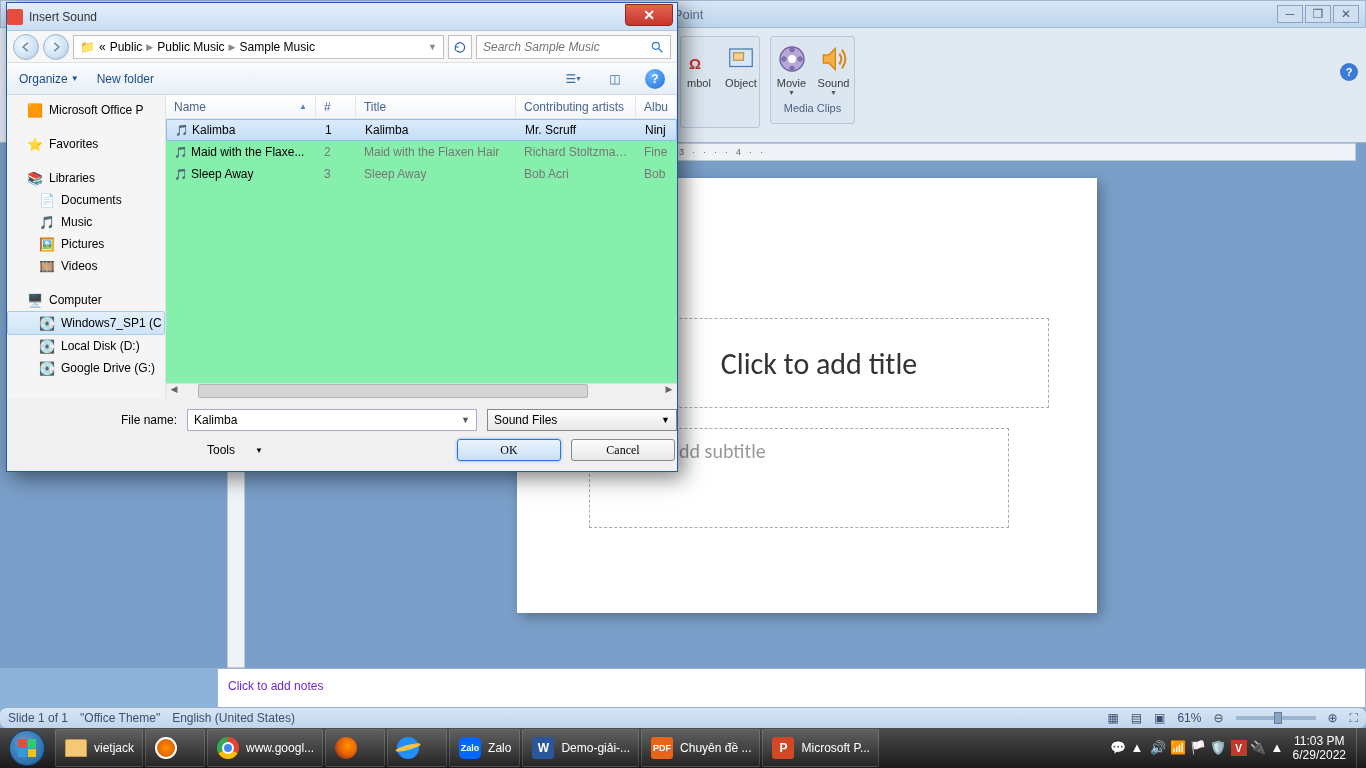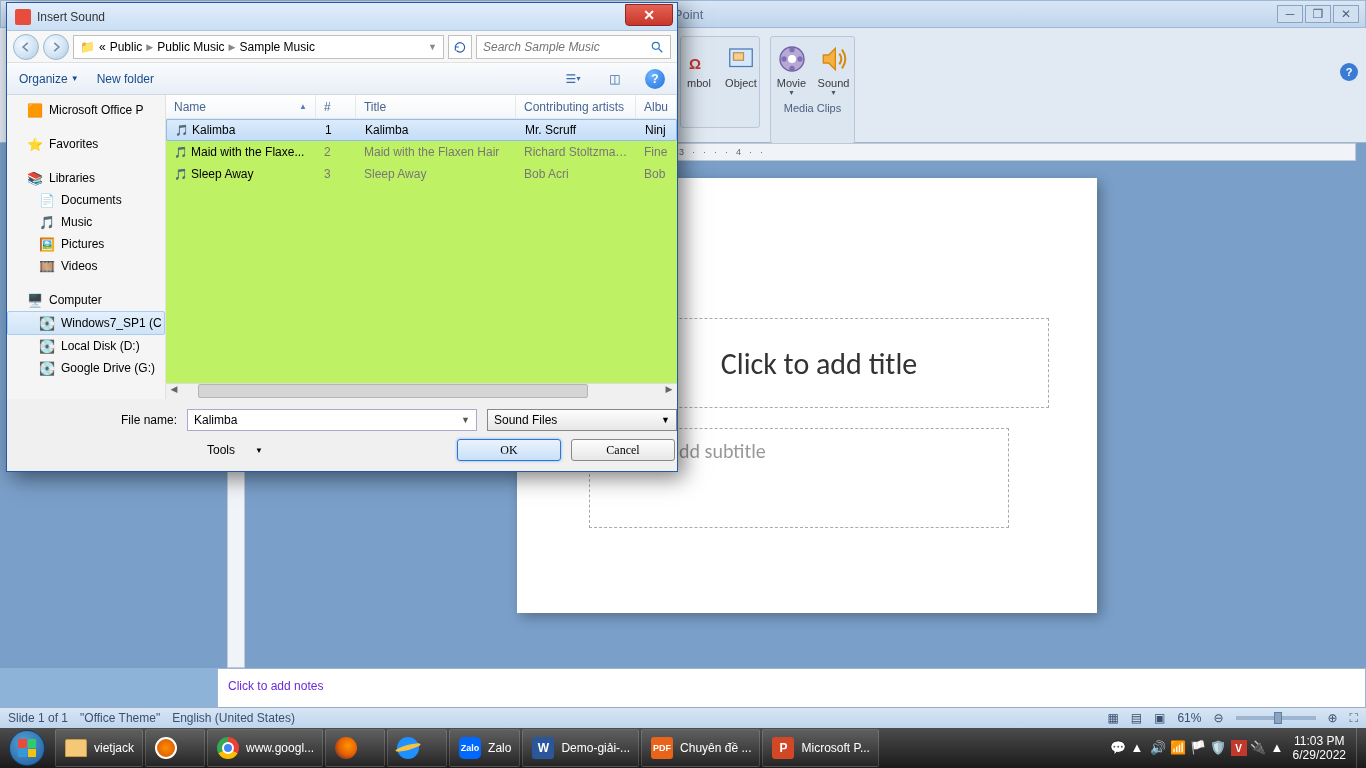--- a/index.html
+++ b/index.html
@@ -8,21 +8,21 @@
 
 .ppt-window { position: absolute; top: 0; left: 0; right: 0; bottom: 40px; background: #8db3d9; }
 .ppt-titlebar { height: 28px; background: linear-gradient(to bottom, #d8e6f5, #bfd5ec); display: flex; align-items: center; padding: 0 6px; border: 1px solid #9fb8d4; color: #5a6f8c; }
 .ppt-title-text { flex: 1; text-align: center; font-size: 13px; }
 .ppt-window-controls { display: flex; gap: 2px; }
 .ppt-wc { width: 26px; height: 18px; border: 1px solid #8aa4c2; background: #d0e0f0; display: flex; align-items: center; justify-content: center; font-size: 12px; color: #4a6080; cursor: pointer; }
 
 .ppt-ribbon-area { background: #e1e9f3; height: 115px; border-bottom: 1px solid #a0b5cc; position: relative; }
 .ribbon-group { position: absolute; top: 8px; border: 1px solid #b8c8da; background: #dce6f1; border-radius: 3px; padding: 4px 6px 2px; text-align: center; }
 .ribbon-group.left { left: 680px; width: 80px; height: 92px;}
-.ribbon-group.right { left: 770px; width: 85px; height: 108px;}
+.ribbon-group.right { left: 770px; width: 85px; height: 88px;}
 .ribbon-icons-row { display: flex; gap: 6px; justify-content: center; }
 .ribbon-icon-btn { display: flex; flex-direction: column; align-items: center; cursor: pointer; padding: 2px; }
 .ribbon-icon { width: 32px; height: 32px; display: flex; align-items: center; justify-content: center; }
 .ribbon-icon-label { font-size: 11px; color: #3b3b3b; margin-top: 2px; }
 .ribbon-group-label { font-size: 11px; color: #4a6080; margin-top: 4px; }
 .small-dropdown { font-size: 7px; color: #555; }
 
 .help-icon { position: absolute; right: 8px; top: 35px; width: 18px; height: 18px; border-radius: 50%; background: #3a7bd5; color: white; display: flex; align-items: center; justify-content: center; font-weight: bold; font-size: 11px; cursor: pointer; }
 
 .ppt-workspace { position: absolute; top: 143px; left: 0; right: 0; bottom: 60px; background: #7a9fc9; display: flex; }
@@ -31,29 +31,29 @@
 .ruler-h { position: absolute; top: 0; left: 30px; right: 10px; height: 18px; background: #f0f3f7; border: 1px solid #c0c8d4; font-size: 9px; color: #666; display: flex; align-items: center; padding: 0 10px; letter-spacing: 8px; overflow: hidden; white-space: nowrap;}
 .ruler-v { position: absolute; top: 18px; left: 10px; width: 18px; bottom: 0; background: #f0f3f7; border: 1px solid #c0c8d4; }
 .slide-canvas { position: absolute; top: 35px; left: 300px; width: 580px; height: 435px; background: white; box-shadow: 4px 4px 12px rgba(0,0,0,0.3); }
 .slide-title-box { position: absolute; left: 72px; top: 140px; width: 460px; height: 90px; border: 1px dashed #aaa; display: flex; align-items: center; justify-content: center; }
 .slide-title-text { font-size: 30px; color: #333; font-family: Calibri, sans-serif; }
 .slide-subtitle-box { position: absolute; left: 72px; top: 250px; width: 420px; height: 100px; border: 1px dashed #aaa; padding: 10px 16px; }
 .slide-subtitle-text { font-size: 20px; color: #999; font-family: Calibri, sans-serif; }
 
 .notes-pane { position: absolute; left: 217px; right: 0; bottom: 20px; height: 40px; background: white; border: 1px solid #a0b5cc; padding: 8px 10px; color: #6d28d9; font-size: 14px; font-family: Calibri; }
 
-.ppt-statusbar { position: absolute; bottom: 0; left: 0; right: 0; height: 20px; background: linear-gradient(to bottom, #d8e6f5, #bfd5ec); border-top: 1px solid #98aec8; display: flex; align-items: center; padding: 10px 8px; font-size: 11px; color: #3b5070; gap: 12px; }
+.ppt-statusbar { position: absolute; bottom: 0; left: 0; right: 0; height: 20px; background: linear-gradient(to bottom, #d8e6f5, #bfd5ec); border-top: 1px solid #98aec8; display: flex; align-items: center; padding: 10px 8px; font-size: 11px; color: #3b5070; gap: 12px; border-radius: 7px; }
 .statusbar-spacer { flex: 1; }
 .zoom-controls { display: flex; align-items: center; gap: 4px; }
 .zoom-slider { width: 80px; height: 4px; background: #9db5d0; position: relative; }
 .zoom-thumb { position: absolute; left: 38px; top: -4px; width: 8px; height: 12px; background: #8aa4c2; border: 1px solid #6080a0; }
 
 
 .dialog { position: absolute; top: 2px; left: 6px; width: 672px; height: 470px; background: #f0f0f0; border: 1px solid #2459a8; box-shadow: 6px 6px 20px rgba(0,0,0,0.5); z-index: 100; }
-.dialog-titlebar { height: 28px; background: linear-gradient(to bottom, #e3eefb, #c9def5); display: flex; align-items: center; border-bottom: 1px solid #b0c4de; padding-left: 8px; }
+.dialog-titlebar { height: 28px; background: linear-gradient(to bottom, #e3eefb, #c9def5); display: flex; align-items: center; border-bottom: 1px solid #b0c4de; padding-left: 0; }
 .dialog-title-icon { width: 16px; height: 16px; margin-right: 6px; background: #e74c3c; border-radius: 2px; }
 .dialog-title-text { flex: 1; font-size: 12px; color: #333; }
 .dialog-close { width: 48px; height: 22px; margin-right: 4px; margin-top: -4px; background: linear-gradient(to bottom, #e46255, #c7372a); border: 1px solid #8f2720; border-radius: 0 0 4px 4px; color: white; display: flex; align-items: center; justify-content: center; font-size: 14px; font-weight: bold; cursor: pointer; }
 
 .dialog-nav { height: 32px; background: #f7f7f7; display: flex; align-items: center; padding: 0 6px; gap: 4px; border-bottom: 1px solid #e0e0e0; }
 .nav-btn { width: 26px; height: 26px; border-radius: 50%; background: radial-gradient(circle at 35% 35%, #f4faff 0%, #cfe2f3 60%, #a7c4df 100%); border: 1px solid #9cb6cd; display: flex; align-items: center; justify-content: center; cursor: pointer; color: #6d87a1; }
 .nav-address { flex: 1; height: 24px; background: white; border: 1px solid #c0c0c0; display: flex; align-items: center; padding: 0 6px; gap: 4px; font-size: 12px; }
 .addr-sep { color: #888; font-size: 9px; }
 .addr-seg { cursor: pointer; }
 .nav-refresh { width: 24px; height: 24px; border: 1px solid #c0c0c0; background: white; display: flex; align-items: center; justify-content: center; color: #2861b5; cursor: pointer; }
@@ -69,21 +69,21 @@
 
 .dialog-body { display: flex; height: 304px; }
 .sidebar { width: 162px; background: #f5f5f5; border-right: 1px solid #e2e2e2; overflow-y: auto; position: relative; padding: 4px 0; }
 .sidebar::-webkit-scrollbar { width: 16px; }
 .sb-item { display: flex; align-items: center; gap: 6px; padding: 3px 6px 3px 20px; cursor: pointer; white-space: nowrap; overflow: hidden; }
 .sb-item.lvl1 { padding-left: 32px; }
 .sb-item.selected { background: linear-gradient(to bottom, #e4f0fc, #cfe4f7); border: 1px solid #a8ccf0; border-radius: 2px; padding-left: 31px; }
 .sb-icon { width: 16px; height: 16px; display:flex; align-items:center; justify-content:center; font-size: 13px;}
 .sb-spacer { height: 12px; }
 
-.filelist { flex: 1; background: #bef264; position: relative; }
+.filelist { flex: 1; background: #86efac; position: relative; }
 .fl-header { display: flex; height: 24px; border-bottom: 1px solid #e8e8e8; font-size: 12px; color: #4a6591; background: linear-gradient(to bottom, #fff, #f4f7fa); }
 .fl-header > div { padding: 4px 8px; border-right: 1px solid #e8e8e8; display: flex; align-items: center; gap: 4px; cursor: pointer; }
 .fl-col-name { width: 150px; }
 .fl-col-num { width: 40px; }
 .fl-col-title { width: 160px; }
 .fl-col-artist { width: 120px; }
 .fl-col-album { flex: 1; }
 .sort-arrow { font-size: 8px; color: #5080c0; }
 
 .fl-row { display: flex; height: 22px; align-items: center; font-size: 12px; cursor: pointer; }

